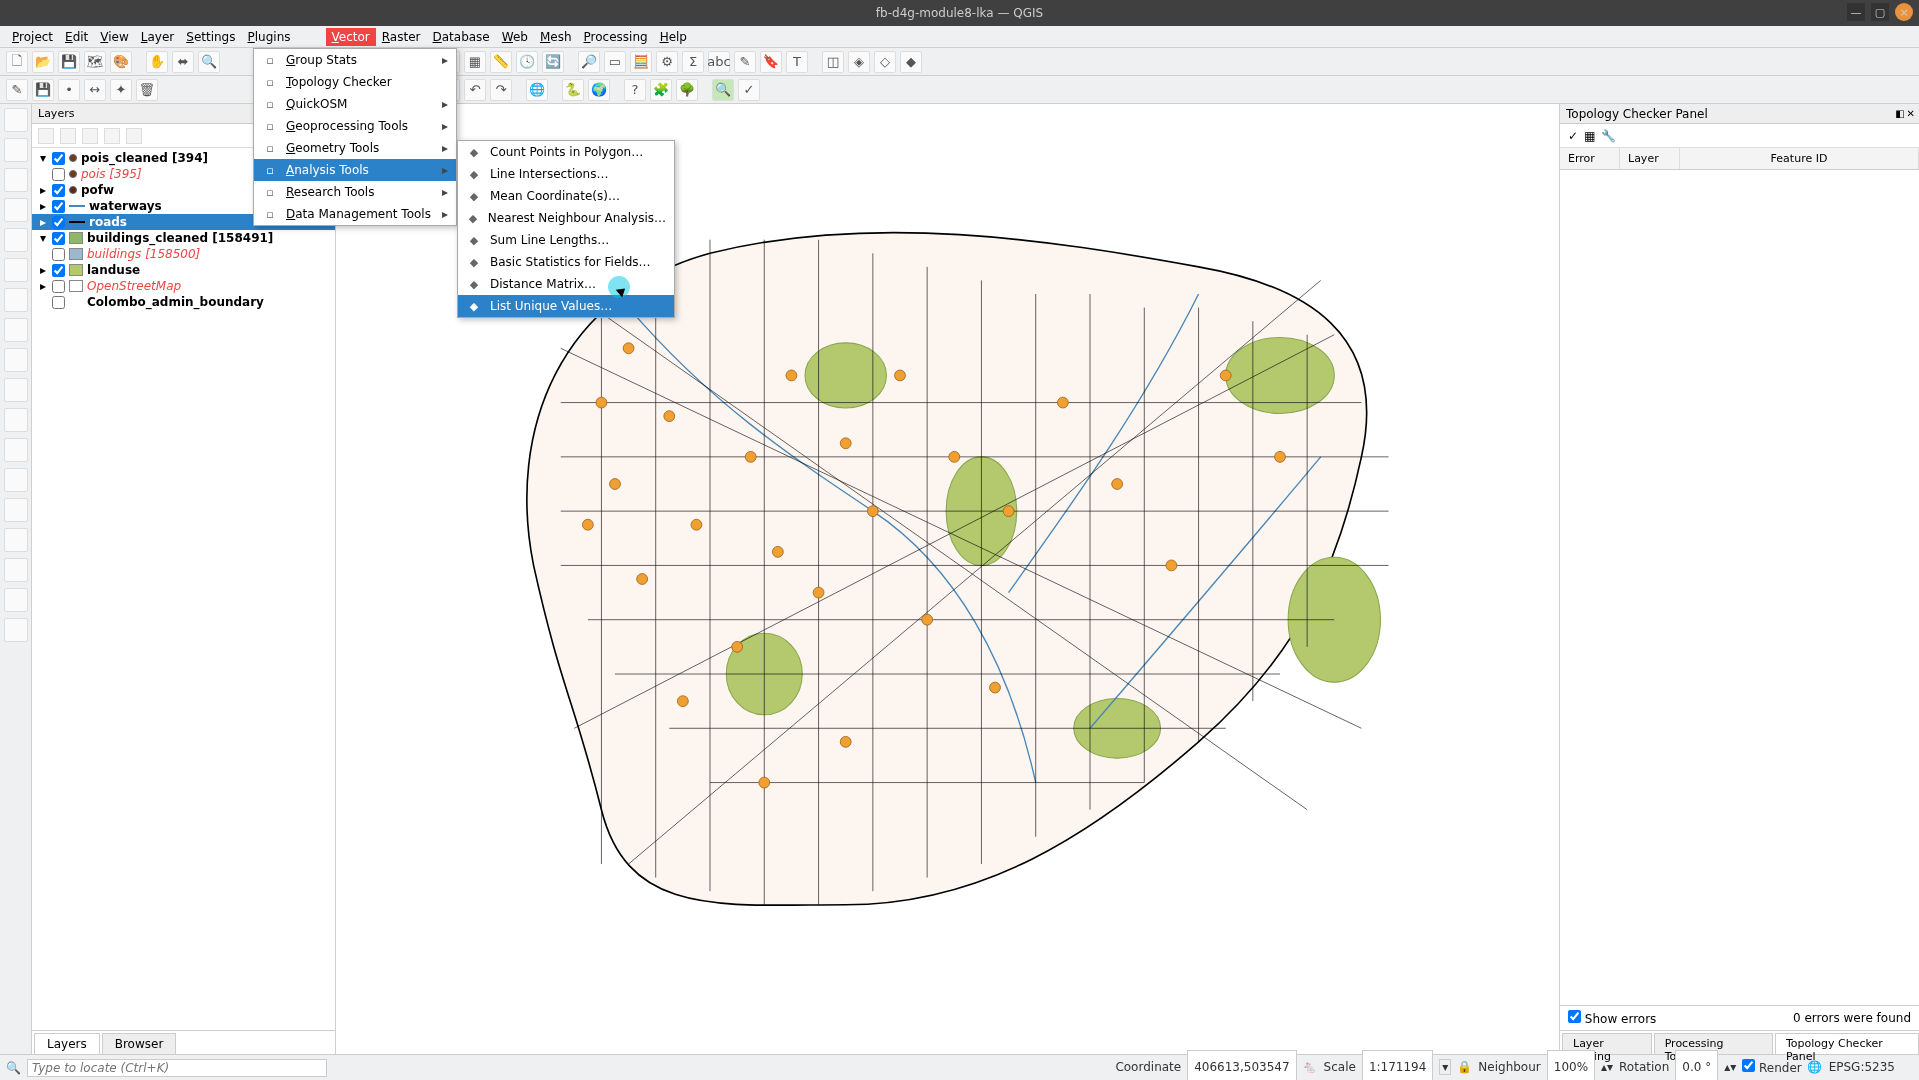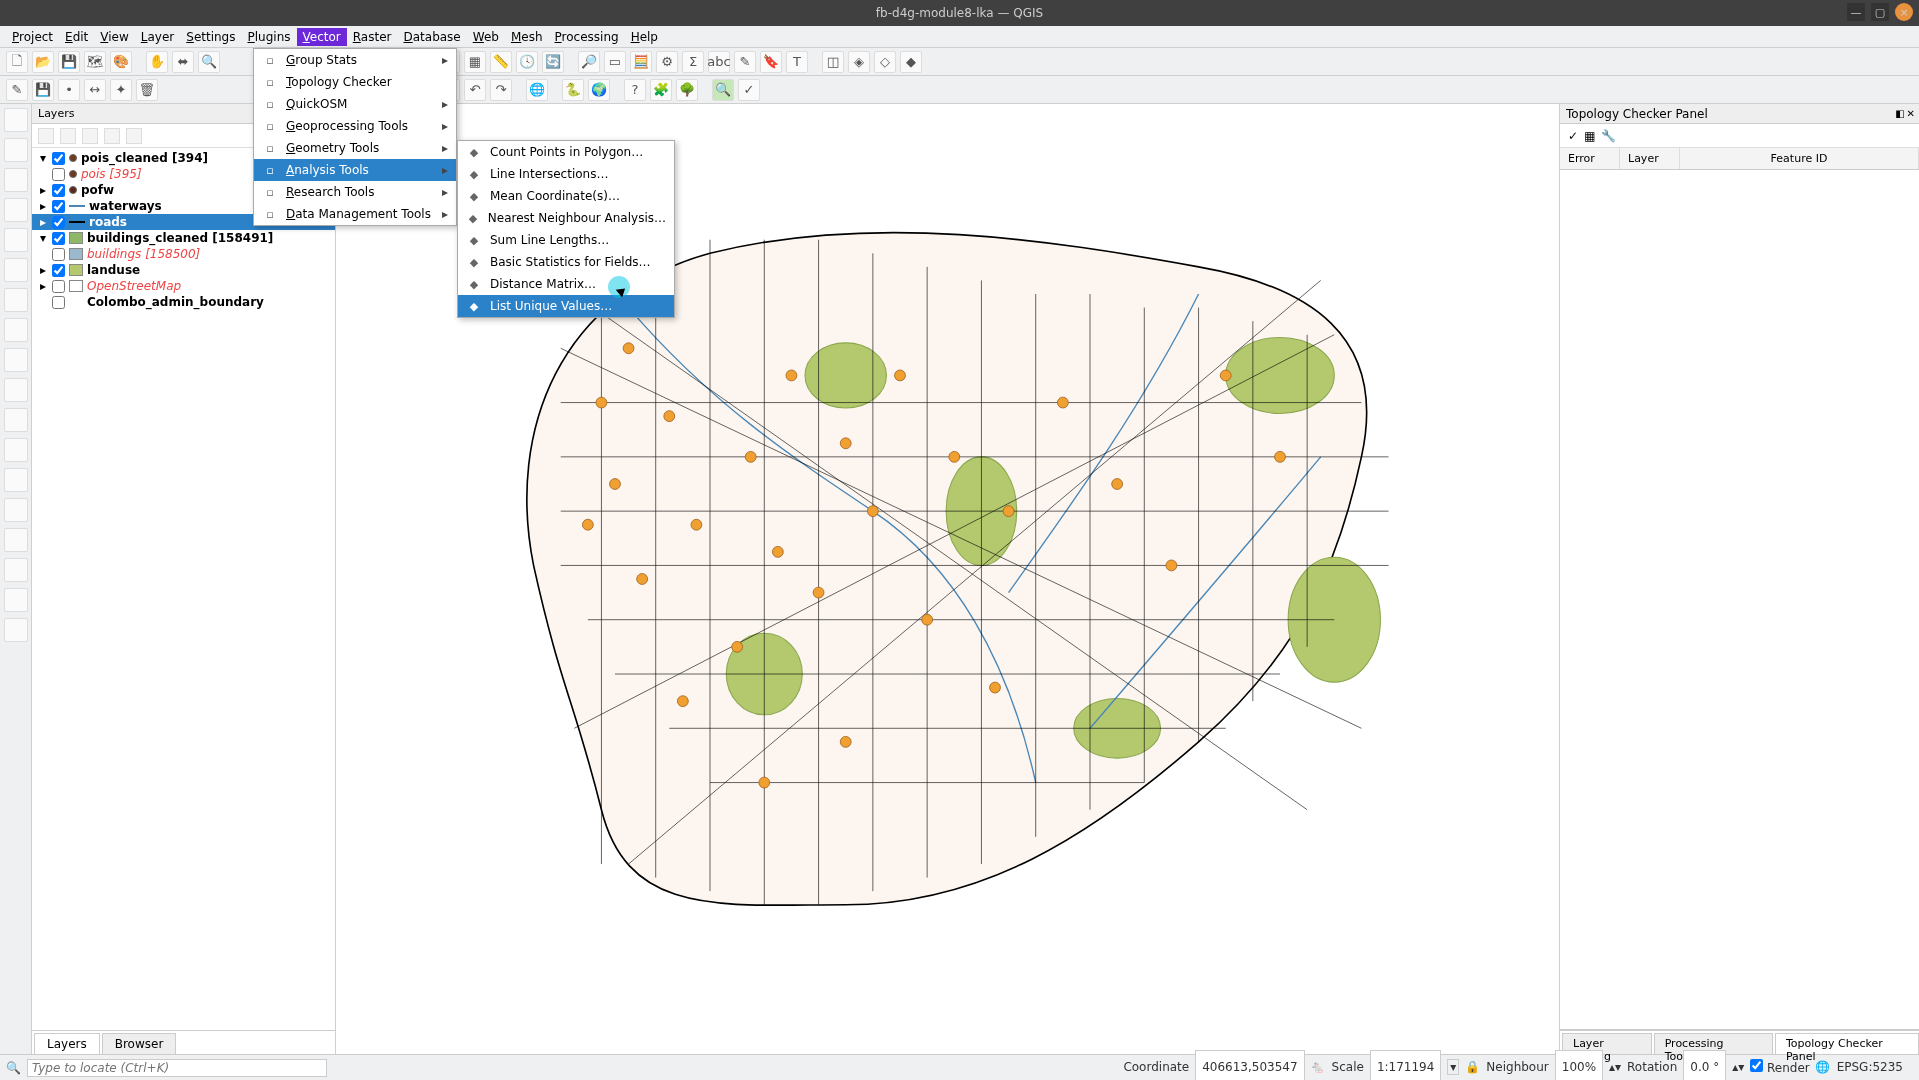--- a/index.html
+++ b/index.html
@@ -5,21 +5,21 @@
 * { margin:0; padding:0; box-sizing:border-box; font-family:"DejaVu Sans","Liberation Sans",sans-serif; font-size:12px; }
 html,body{width:1919px;height:1080px;overflow:hidden;background:#eff0f1;}
 .titlebar{height:26px;background:#404040;color:#ccc;display:flex;align-items:center;justify-content:center;position:relative;}
 .titlebar .wins{position:absolute;right:6px;top:3px;display:flex;gap:6px;}
 .titlebar .wbtn{width:18px;height:18px;display:flex;align-items:center;justify-content:center;font-size:11px;}
 .titlebar .c1{background:#333;}
 .titlebar .c2{background:#333;}
 .titlebar .c3{background:#e8923d;border-radius:50%;}
 .menubar{height:22px;background:#eff0f1;border-bottom:1px solid #cfcfcf;display:flex;align-items:center;padding-left:6px;}
 .menubar .mitem{padding:2px 6px;cursor:pointer;}
-.menubar .mitem.active{background:#6d28d9;color:#fff;}
+.menubar .mitem.active{background:#ef4444;color:#fff;margin-left:29px;}
 .toolbar{height:28px;border-bottom:1px solid #cfcfcf;display:flex;align-items:center;padding:0 6px;gap:4px;}
 .toolbar .tbtn{width:22px;height:22px;background:#fafafa;border:1px solid #ddd;border-radius:2px;display:flex;align-items:center;justify-content:center;font-size:13px;color:#555;}
 .toolbar .sep{width:6px;}
 .mainrow{display:flex;height:calc(100% - 26px - 22px - 28px - 28px - 26px);}
 .lefttools{width:32px;background:#eff0f1;border-right:1px solid #cfcfcf;display:flex;flex-direction:column;align-items:center;padding-top:4px;gap:6px;}
 .lefttools .lbtn{width:24px;height:24px;background:#fafafa;border:1px solid #ddd;border-radius:2px;}
 .layerspanel{width:304px;background:#fff;border-right:1px solid #cfcfcf;display:flex;flex-direction:column;}
 .panehdr{height:20px;background:#eee;border-bottom:1px solid #ccc;padding-left:6px;display:flex;align-items:center;font-size:11px;}
 .layertb{height:24px;border-bottom:1px solid #ddd;display:flex;align-items:center;padding:0 6px;gap:6px;}
 .layertb .sbtn{width:16px;height:16px;background:#f4f4f4;border:1px solid #ddd;}
@@ -42,21 +42,21 @@
 .thdr{display:flex;border-bottom:1px solid #ccc;}
 .thdr span{padding:4px 8px;border-right:1px solid #ddd;background:#f4f4f4;font-size:11px;}
 .rightpanel .grow{flex:1;}
 .rightbottom{border-top:1px solid #ccc;}
 .rightbottom .chkline{padding:4px 8px;display:flex;align-items:center;justify-content:space-between;}
 .righttabs{display:flex;height:24px;border-top:1px solid #ccc;}
 .righttabs .tab{padding:3px 10px;border:1px solid #ccc;border-bottom:none;background:#eee;margin-top:2px;margin-left:2px;font-size:11px;}
 .righttabs .tab.active{background:#fff;}
 .locator{height:26px;border-top:1px solid #ccc;display:flex;align-items:center;padding:0 6px;gap:6px;}
 .locator input{flex:0 0 300px;height:18px;border:1px solid #ccc;padding:0 4px;font-style:italic;color:#0f766e;}
-.statusbar{position:absolute;bottom:0;right:8px;height:26px;display:flex;align-items:center;gap:6px;padding:0 8px;font-size:11px;color:#333;}
+.statusbar{position:absolute;bottom:0;right:16px;height:26px;display:flex;align-items:center;gap:6px;padding:0 8px;font-size:11px;color:#333;}
 .statusbar .fld{border:1px solid #ccc;background:#fff;padding:1px 6px;height:34px;display:flex;align-items:center;}
 .statusbar .lock{color:#888;}
 .dropdown{position:absolute;background:#fff;border:1px solid #aaa;box-shadow:2px 2px 6px rgba(0,0,0,0.25);z-index:100;}
 .ddrow{display:flex;align-items:center;padding:3px 8px;gap:8px;cursor:pointer;white-space:nowrap;}
 .ddrow .ico{width:16px;height:16px;display:flex;align-items:center;justify-content:center;font-size:11px;color:#666;}
 .ddrow .arrow{margin-left:auto;color:#444;}
 .ddrow.sel{background:#2c82c9;color:#fff;}
 .ddrow.sel .ico{color:#fff;}
 .dd1{left:253px;top:48px;width:204px;}
 .dd2{left:457px;top:140px;width:218px;}
@@ -321,20 +321,24 @@
       <span>▦</span>
       <span>🔧</span>
     </div>
     <div class="thdr">
       <span style="width:60px">Error</span>
       <span style="width:60px">Layer</span>
       <span style="flex:1;text-align:center">Feature ID</span>
     </div>
     <div class="grow"></div>
     <div class="rightbottom">
+      <div class="chkline">
+        <label><input type="checkbox" checked="" style=""> <span>Show errors</span></label>
+        <span>0 errors were found</span>
+      </div>
       <div class="righttabs">
         <div class="tab">Layer Styling</div>
         <div class="tab">Processing Toolbox</div>
         <div class="tab active">Topology Checker Panel</div>
       </div>
     </div>
   </div>
 </div>
 
 <div class="locator">

